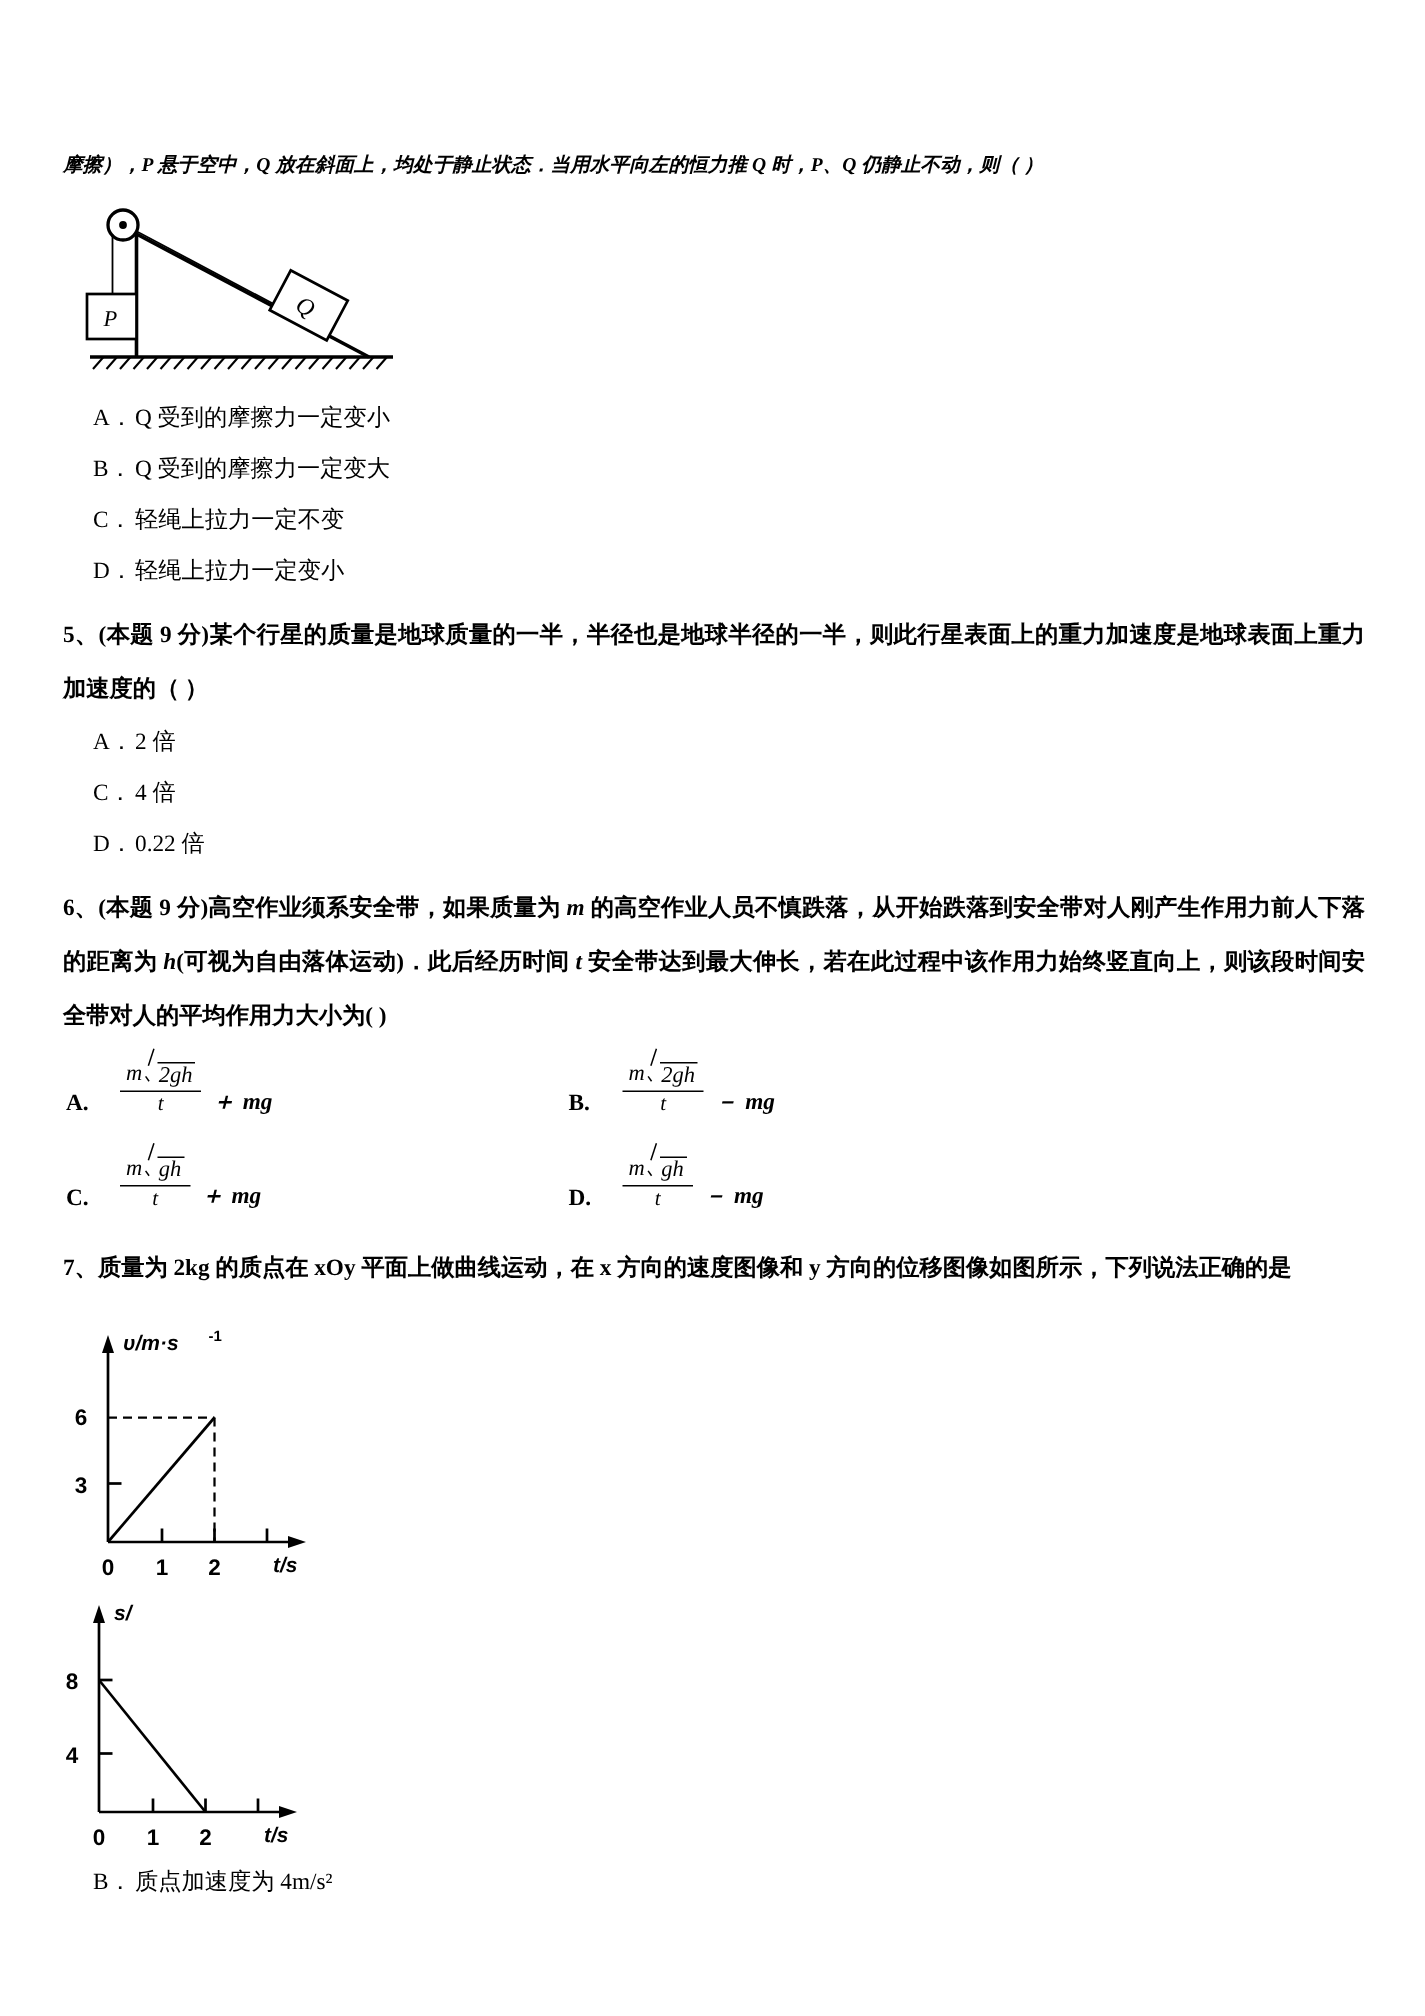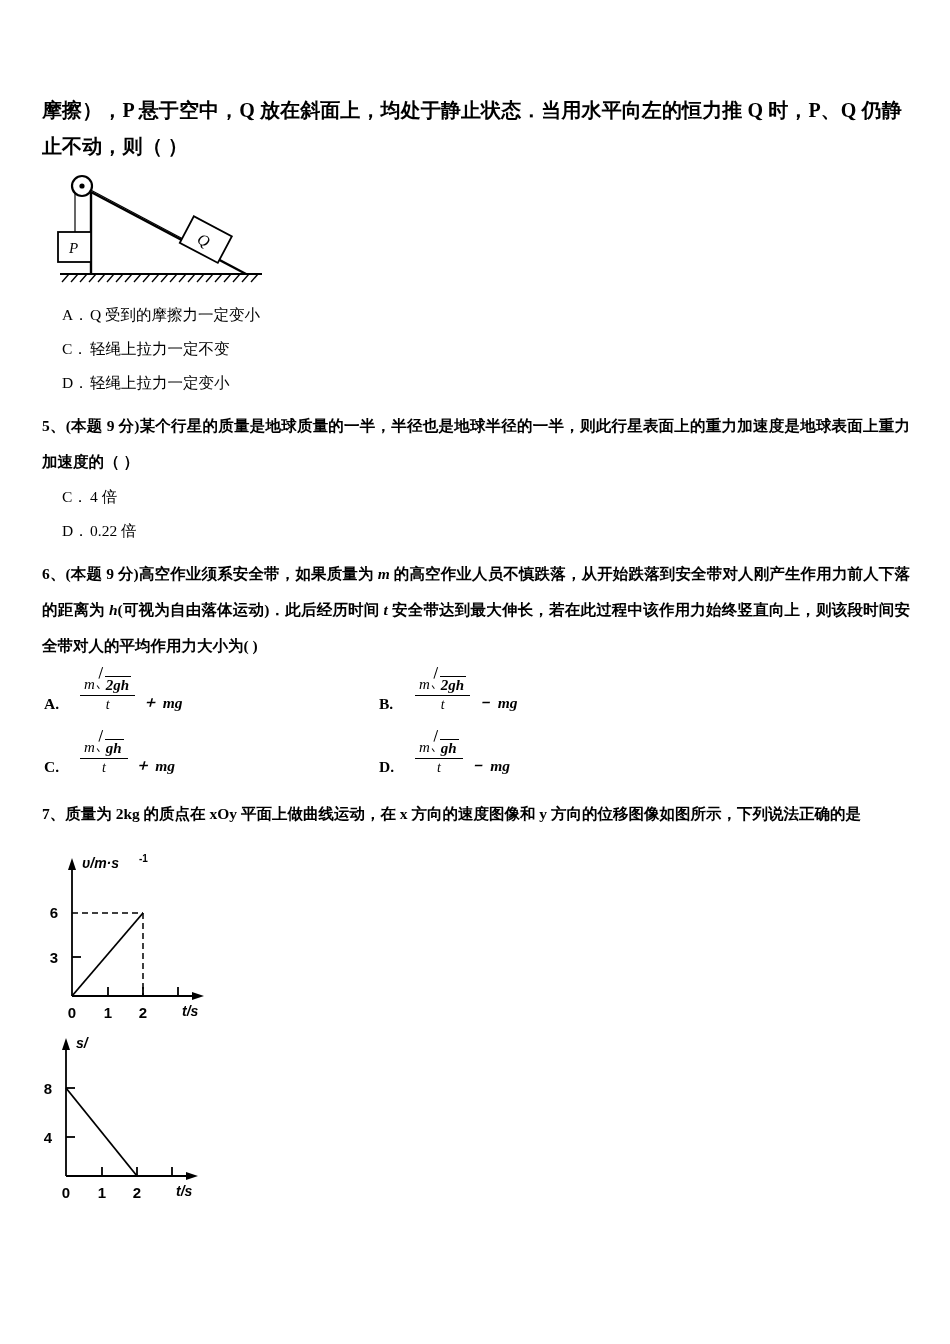--- a/index.html
+++ b/index.html
@@ -25,25 +25,26 @@
   }
   .content {
     position: absolute;
     left: 42px;
     top: 92px;
     width: 868px;
   }
 
   
   .qline {
-    font-size: 20px;
+    font-size: 13px;
     line-height: 36px;
     font-weight: bold;
     letter-spacing: 0.1px;
     white-space: normal;
+    font-style: italic;
   }
   .stem {
     font-size: 15.5px;
     line-height: 36px;
     font-weight: bold;
     text-align: justify;
     text-justify: inter-ideograph;
   }
   .stem .num {
     font-weight: bold;
@@ -135,21 +136,20 @@
     left: 3.4px; top: 10%;
     width: 12px; height: 1.2px;
     background: #000;
     transform: rotate(-72deg);
     transform-origin: left center;
   }
   .radical .under {
     border-top: 1.3px solid #000;
     padding: 0 2px 0 1px;
     font-style: italic;
-    font-weight: bold;
   }
   .plusmg {
     font-size: 15.5px;
     font-weight: bold;
     font-style: italic;
     margin-left: 5px;
     padding-top: 16px;
   }
   .mvar { font-style: italic; font-size: 15px; }
 
@@ -223,30 +223,36 @@
           <rect x="129" y="54" width="43" height="30" fill="#fff" stroke="#000" stroke-width="1.8"></rect>
           <text x="143" y="76" font-family="Liberation Serif, serif" font-size="16" font-style="italic" fill="#000">Q</text>
         </g>
       </svg>
     </div>
 
     <div class="opt">
       <span class="lab">A．</span><span>Q 受到的摩擦力一定变小</span>
     </div>
     <div class="opt">
+      <span class="lab">B．</span><span>Q 受到的摩擦力一定变大</span>
+    </div>
+    <div class="opt">
       <span class="lab">C．</span><span>轻绳上拉力一定不变</span>
     </div>
     <div class="opt">
       <span class="lab">D．</span><span>轻绳上拉力一定变小</span>
     </div>
 
     <div class="spacer-8"></div>
 
     <div class="stem"><span class="num">5、</span><span>(本题 9 分)</span><span>某个行星的质量是地球质量的一半，半径也是地球半径的一半，则此行星表面上的重力加速度是地球表面上重力加速度的（    ）</span></div>
 
+    <div class="opt">
+      <span class="lab">A．</span><span>2 倍</span>
+    </div>
     <div class="opt">
       <span class="lab">C．</span><span>4 倍</span>
     </div>
     <div class="opt">
       <span class="lab">D．</span><span>0.22 倍</span>
     </div>
 
     <div class="spacer-8"></div>
 
     <div class="stem"><span class="num">6、</span><span>(本题 9 分)</span><span>高空作业须系安全带，如果质量为 </span><span class="ital">m</span><span> 的高空作业人员不慎跌落，从开始跌落到安全带对人刚产生作用力前人下落的距离为 </span><span class="ital">h</span><span>(可视为自由落体运动)．此后经历时间 </span><span class="ital">t</span><span> 安全带达到最大伸长，若在此过程中该作用力始终竖直向上，则该段时间安全带对人的平均作用力大小为(        )</span></div>
@@ -374,15 +380,18 @@
 
         <text x="30" y="172" class="lbl" text-anchor="middle">0</text>
         <text x="66" y="172" class="lbl" text-anchor="middle">1</text>
         <text x="101" y="172" class="lbl" text-anchor="middle">2</text>
         <text x="140" y="170" class="lblit">t/s</text>
 
         <line x1="30" y1="62" x2="101" y2="150" class="curve"></line>
       </svg>
     </div>
 
+    <div class="opt">
+      <span class="lab">B．</span><span>质点加速度为 4m/s²</span>
+    </div>
 
   </div>
 </div>
 
 </body></html>

